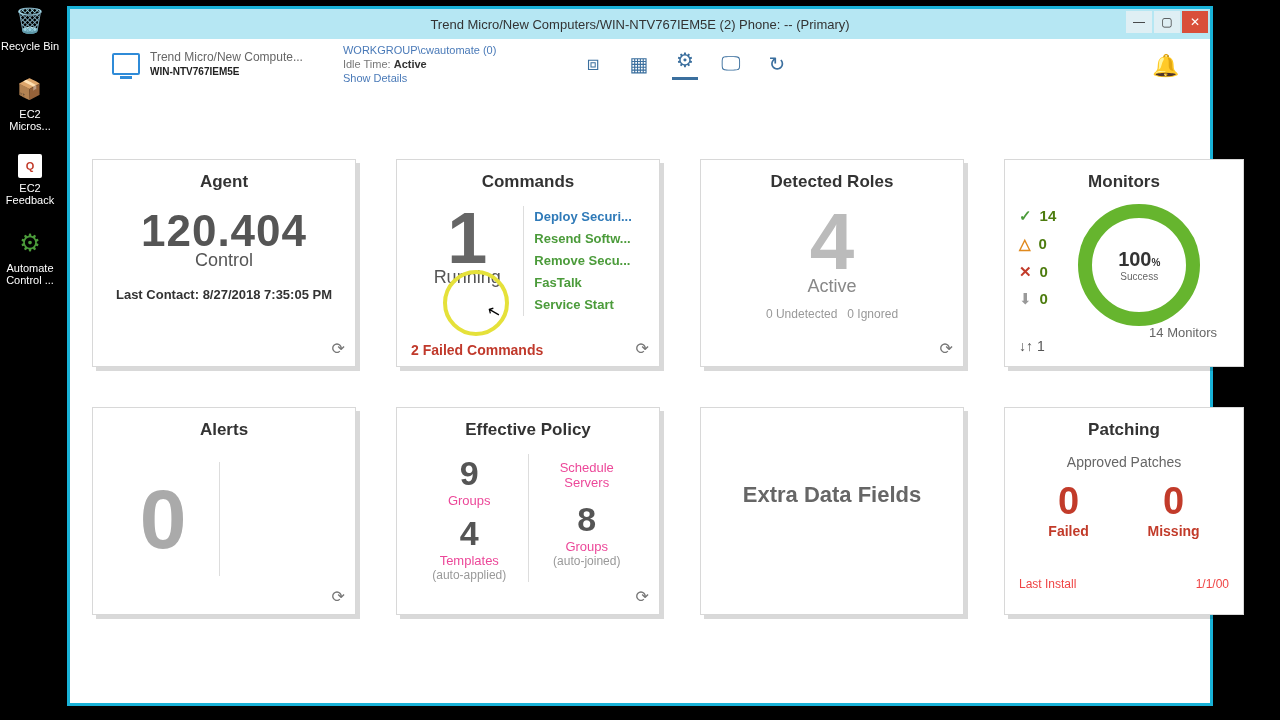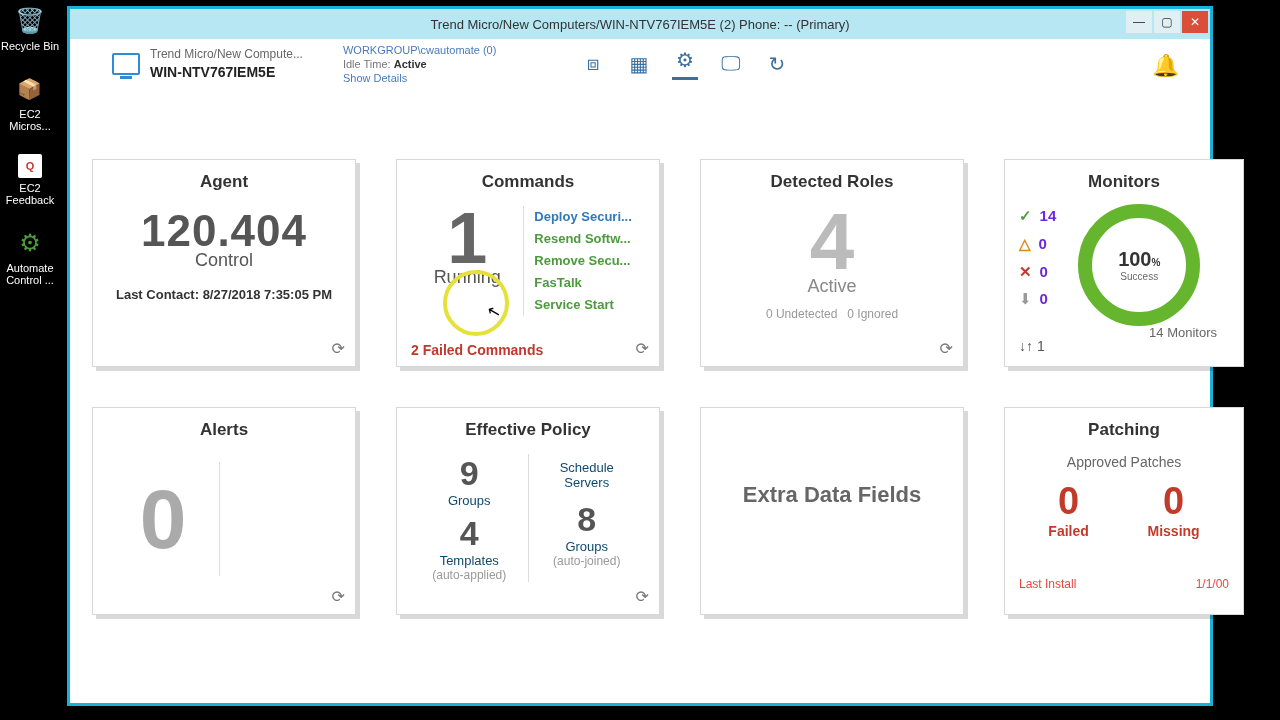--- a/index.html
+++ b/index.html
@@ -12,21 +12,21 @@
   .titlebar{height:30px;background:#b6e7f3;display:flex;align-items:center;justify-content:center;position:relative;color:#333;font-size:13px;}
   .winbtns{position:absolute;right:2px;top:2px;display:flex;gap:2px;}
   .winbtn{width:26px;height:22px;display:flex;align-items:center;justify-content:center;background:#dfeff4;font-size:12px;}
   .winbtn.close{background:#d94f3a;color:#fff;}
   
   .header{height:50px;background:#fff;display:flex;align-items:center;position:relative;border-bottom:1px solid transparent;padding:0 12px;margin-left:30px;}
   .pc-icon{width:24px;height:18px;border:2px solid #2f8bd8;border-radius:2px;margin-right:10px;position:relative;}
   .pc-icon::after{content:"";position:absolute;left:6px;bottom:-6px;width:12px;height:3px;background:#2f8bd8;}
   .bc{display:flex;flex-direction:column;font-size:12px;color:#555;line-height:1.3;}
   .bc .line1{font-size:12px;color:#666;}
-  .bc .line2{font-size:14px;font-weight:600;color:#222;}
+  .bc .line2{font-size:10px;font-weight:600;color:#222;}
   .meta{margin-left:40px;font-size:11px;color:#4a7ab8;line-height:1.3;}
   .meta .idle{color:#777;}
   .meta .idle b{color:#333;}
   .meta .show{color:#4a7ab8;text-decoration:none;}
   .toolbar{position:absolute;left:480px;top:8px;display:flex;gap:20px;align-items:center;color:#3b6f9e;}
   .toolbar .tool{width:26px;height:26px;display:flex;align-items:center;justify-content:center;font-size:20px;}
   .toolbar .active{border-bottom:3px solid #3b6f9e;padding-bottom:4px;}
   .bell{position:absolute;right:30px;top:14px;font-size:22px;color:#999;}
   
   .grid{position:absolute;left:22px;top:150px;display:grid;grid-template-columns:repeat(4,264px);grid-template-rows:208px 208px;gap:40px;}
@@ -49,37 +49,37 @@
   .cmd-list .green{color:#4b9b3a;}
   .cmd-fail{position:absolute;left:14px;bottom:8px;font-size:14px;font-weight:700;color:#c0392b;}
   
   .roles-big{font-size:80px;font-weight:700;color:#bbb;text-align:center;line-height:.9;margin-top:4px;}
   .roles-sub{text-align:center;font-size:18px;color:#888;margin-top:-2px;}
   .roles-foot{text-align:center;font-size:12px;color:#999;margin-top:10px;}
   
   .mon-body{display:flex;align-items:flex-start;}
   .mon-list{font-size:15px;line-height:1.85;margin-top:-4px;}
   .mon-list div{display:flex;align-items:center;gap:8px;}
-  .mon-list .v{color:#6d28d9;font-weight:600;}
+  .mon-list .v{color:#4d7c0f;font-weight:600;}
   .donut{margin-left:22px;margin-top:-2px;width:94px;height:94px;border-radius:50%;border:14px solid #66b52e;display:flex;flex-direction:column;align-items:center;justify-content:center;}
   .donut .pct{font-size:20px;font-weight:700;color:#333;}
   .donut .pct small{font-size:10px;}
   .donut .lbl{font-size:10px;color:#666;}
   .mon-foot{position:absolute;right:26px;bottom:26px;font-size:13px;color:#666;}
   .mon-sort{position:absolute;left:14px;bottom:12px;font-size:14px;color:#555;}
   
   .alerts-body{display:flex;height:130px;}
   .alerts-num{width:48%;display:flex;align-items:center;justify-content:center;font-size:84px;font-weight:700;color:#aaa;}
   .alerts-div{width:1px;background:#ddd;margin:8px 0;}
   
   .ep-body{display:flex;text-align:center;}
   .ep-col{flex:1;}
   .ep-col + .ep-col{border-left:1px solid #ddd;}
   .ep-num{font-size:34px;font-weight:700;color:#555;}
-  .ep-lbl{font-size:13px;color:#0c4a6e;}
+  .ep-lbl{font-size:13px;color:#ec4899;}
   .ep-sub{font-size:12px;color:#999;}
   
   .extra{display:flex;align-items:center;justify-content:center;height:150px;font-size:22px;font-weight:700;color:#666;}
   
   .patch-sub{text-align:center;font-size:14px;color:#666;margin-bottom:10px;}
   .patch-row{display:flex;justify-content:space-around;text-align:center;}
   .patch-row .num{font-size:38px;font-weight:700;color:#c23b2a;}
   .patch-row .lbl{font-size:14px;font-weight:600;color:#c23b2a;}
   .patch-foot{display:flex;justify-content:space-between;font-size:12px;color:#ef4444;margin-top:38px;}
   

